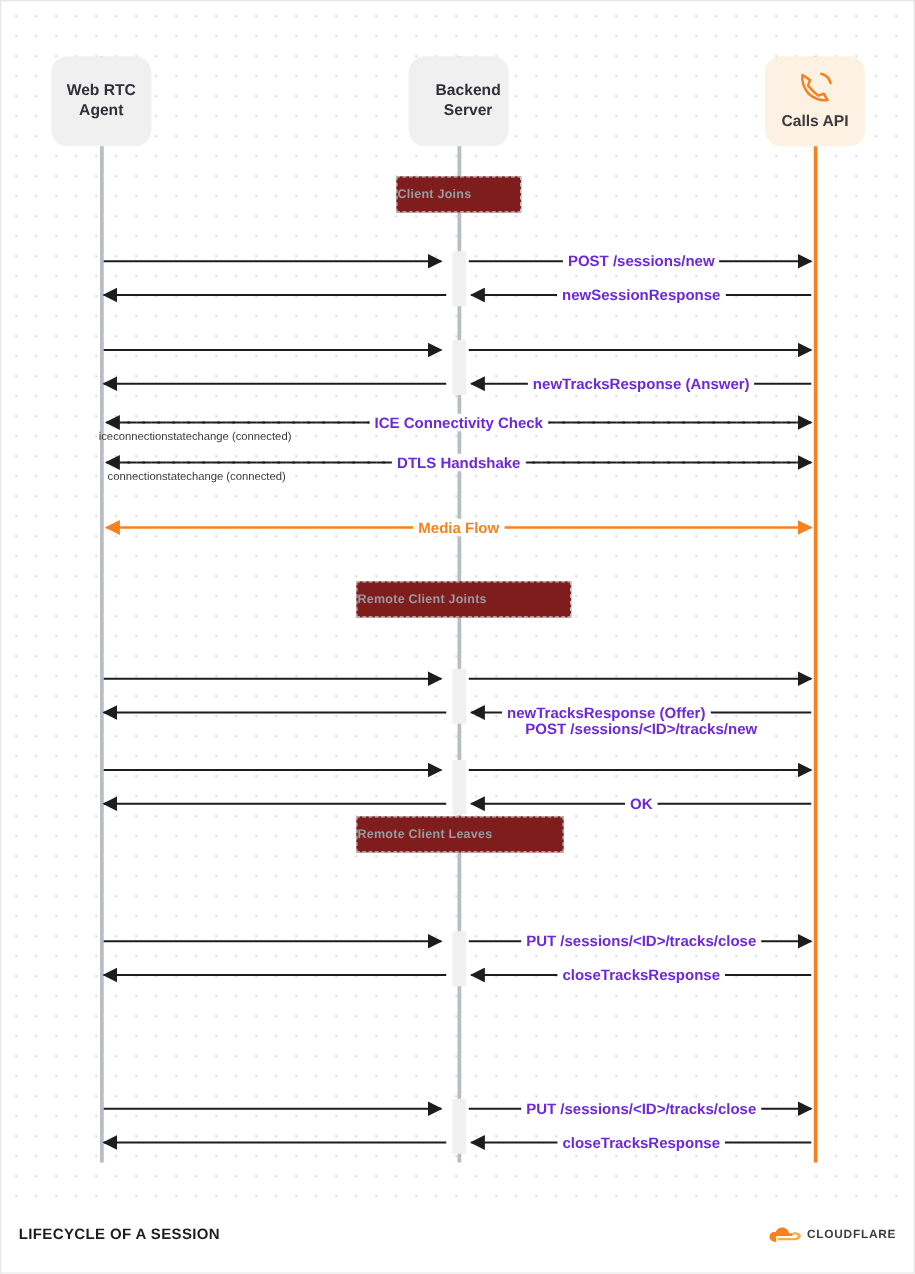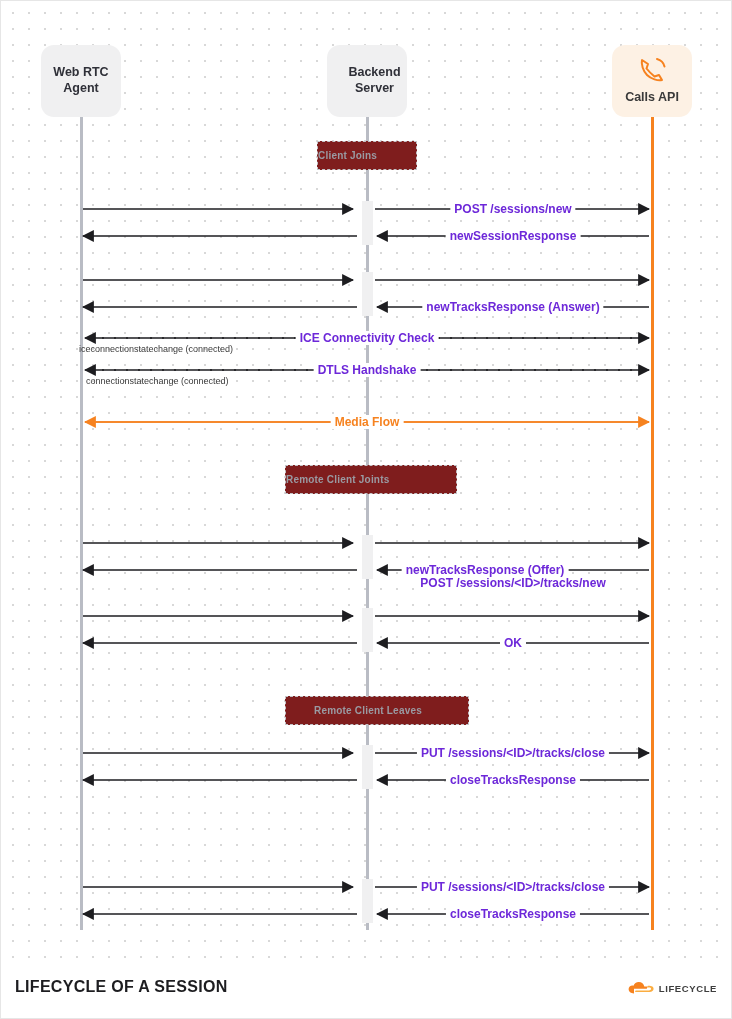--- a/index.html
+++ b/index.html
@@ -92,21 +92,21 @@
     left: 0;
     top: 0;
     width: 732px;
     height: 960px;
     overflow: visible;
   }
   .footer-title {
     position: absolute;
     left: 14px;
     top: 986px;
-    font-size: 16px;
+    font-size: 12px;
     font-weight: bold;
     color: #1d1d20;
     letter-spacing: 0.3px;
     transform: translateY(-50%);
   }
   .brand {
     position: absolute;
     right: 14px;
     top: 987px;
     transform: translateY(-50%);
@@ -216,21 +216,21 @@
     <line x1="648" y1="913" x2="376" y2="913" stroke="#1d1d20" stroke-width="1.7" marker-end="url(#ahl)"></line>
     <line x1="356" y1="913" x2="82" y2="913" stroke="#1d1d20" stroke-width="1.7" marker-end="url(#ahl)"></line>
   </svg>
 
   <div class="phase" style="left:316px; top:140px; width:100px; height:29px;">
     <span>Client Joins</span>
   </div>
   <div class="phase" style="left:284px; top:464px; width:172px; height:29px;">
     <span>Remote Client Joints</span>
   </div>
-  <div class="phase" style="left:284px; top:695px; width:184px; height:29px;padding-left:28px;">
+  <div class="phase" style="left:284px; top:652px; width:166px; height:29px;">
     <span>Remote Client Leaves</span>
   </div>
 
   <div class="msg-label" style="left:512px; top:208px; background:#ffffff;">POST /sessions/new</div>
   <div class="msg-label" style="left:512px; top:235px; background:#ffffff;">newSessionResponse</div>
   <div class="msg-label" style="left:512px; top:306px; background:#ffffff;">newTracksResponse (Answer)</div>
   <div class="msg-label" style="left:366px; top:337px; background:#ffffff;">ICE Connectivity Check</div>
   <div class="sub-label" style="left:78px; top:348px;">iceconnectionstatechange (connected)</div>
   <div class="msg-label" style="left:366px; top:369px; background:#ffffff;text-align:right;">DTLS Handshake</div>
   <div class="sub-label" style="left:85px; top:380px;">connectionstatechange (connected)</div>
@@ -244,15 +244,15 @@
   <div class="msg-label" style="left:512px; top:913px; background:#ffffff;">closeTracksResponse</div>
 
   <div class="footer-title">LIFECYCLE OF A SESSION</div>
   <div class="brand">
     <span style="line-height:0;">
       <svg width="26" height="13" viewBox="0 0 26 13" xmlns="http://www.w3.org/2000/svg">
         <path d="M6 12 C2.5 12 0.6 10 0.6 7.8 C0.6 5.7 2.3 4.1 4.4 4.1 C4.8 4.1 5.2 4.2 5.5 4.3 C6.2 2 8.3 0.5 10.8 0.5 C13.6 0.5 15.9 2.5 16.3 5.1 L19.5 5.1 L18.8 7.2 L6 7.2 Z" fill="#f6821f"></path>
         <path d="M20.2 4.3 C20 4.3 19.8 4.3 19.6 4.4 L19.1 6 L21.5 6 C22.4 6 23 6.6 23 7.3 C23 8.2 22.2 8.9 21 8.9 L7.6 8.9 L7 10.6 L21.4 10.6 C24 10.6 25.6 9.2 25.6 7.3 C25.6 5.6 24.2 4.3 20.2 4.3 Z" fill="#fbad41"></path>
       </svg>
     </span>
-    <span class="brand-text">LIFECYCLE</span>
+    <span class="brand-text">CLOUDFLARE</span>
   </div>
 </div>
 
 </body></html>

